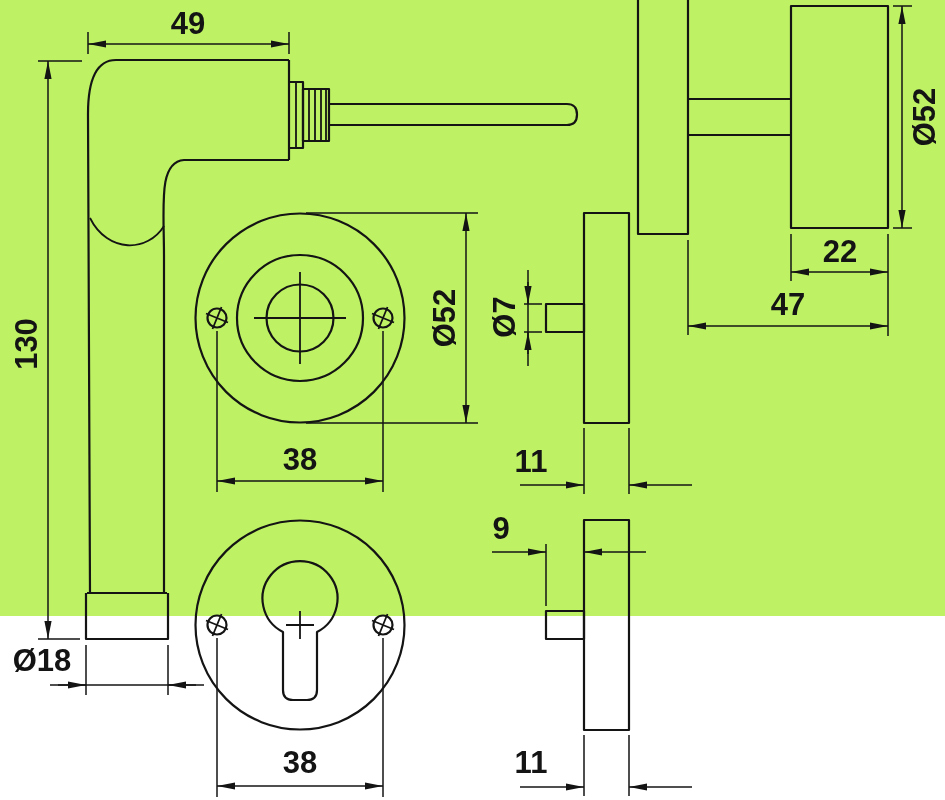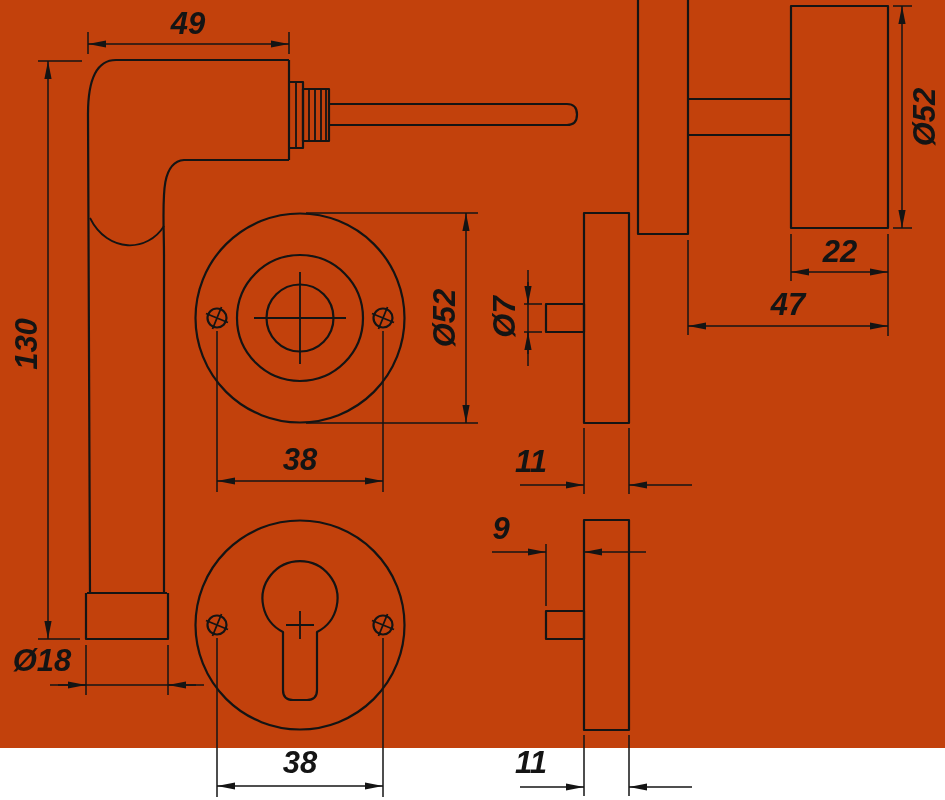--- a/index.html
+++ b/index.html
@@ -1,16 +1,16 @@
 <!DOCTYPE html>
 <html><head>
 <meta charset="utf-8">
 <style>
   html,body{margin:0;padding:0;background:#ffffff;width:945px;height:800px;overflow:hidden;}
-  #stage{position:relative;width:945px;height:748px;background:#c2410c;font-style:italic;}
+  #stage{position:relative;width:945px;height:616px;background:#bef264;}
   svg{display:block;}
   .obj{fill:none;stroke-width:2.2;stroke-linejoin:round;}
   .thin{fill:none;stroke-width:1.8;}
   .dim{fill:none;stroke-width:1.5;}
   text.lbl{
     font-family:"Liberation Sans", sans-serif;
     font-weight:bold;
     font-size:31px;
     fill:#141414;
     stroke:none;

